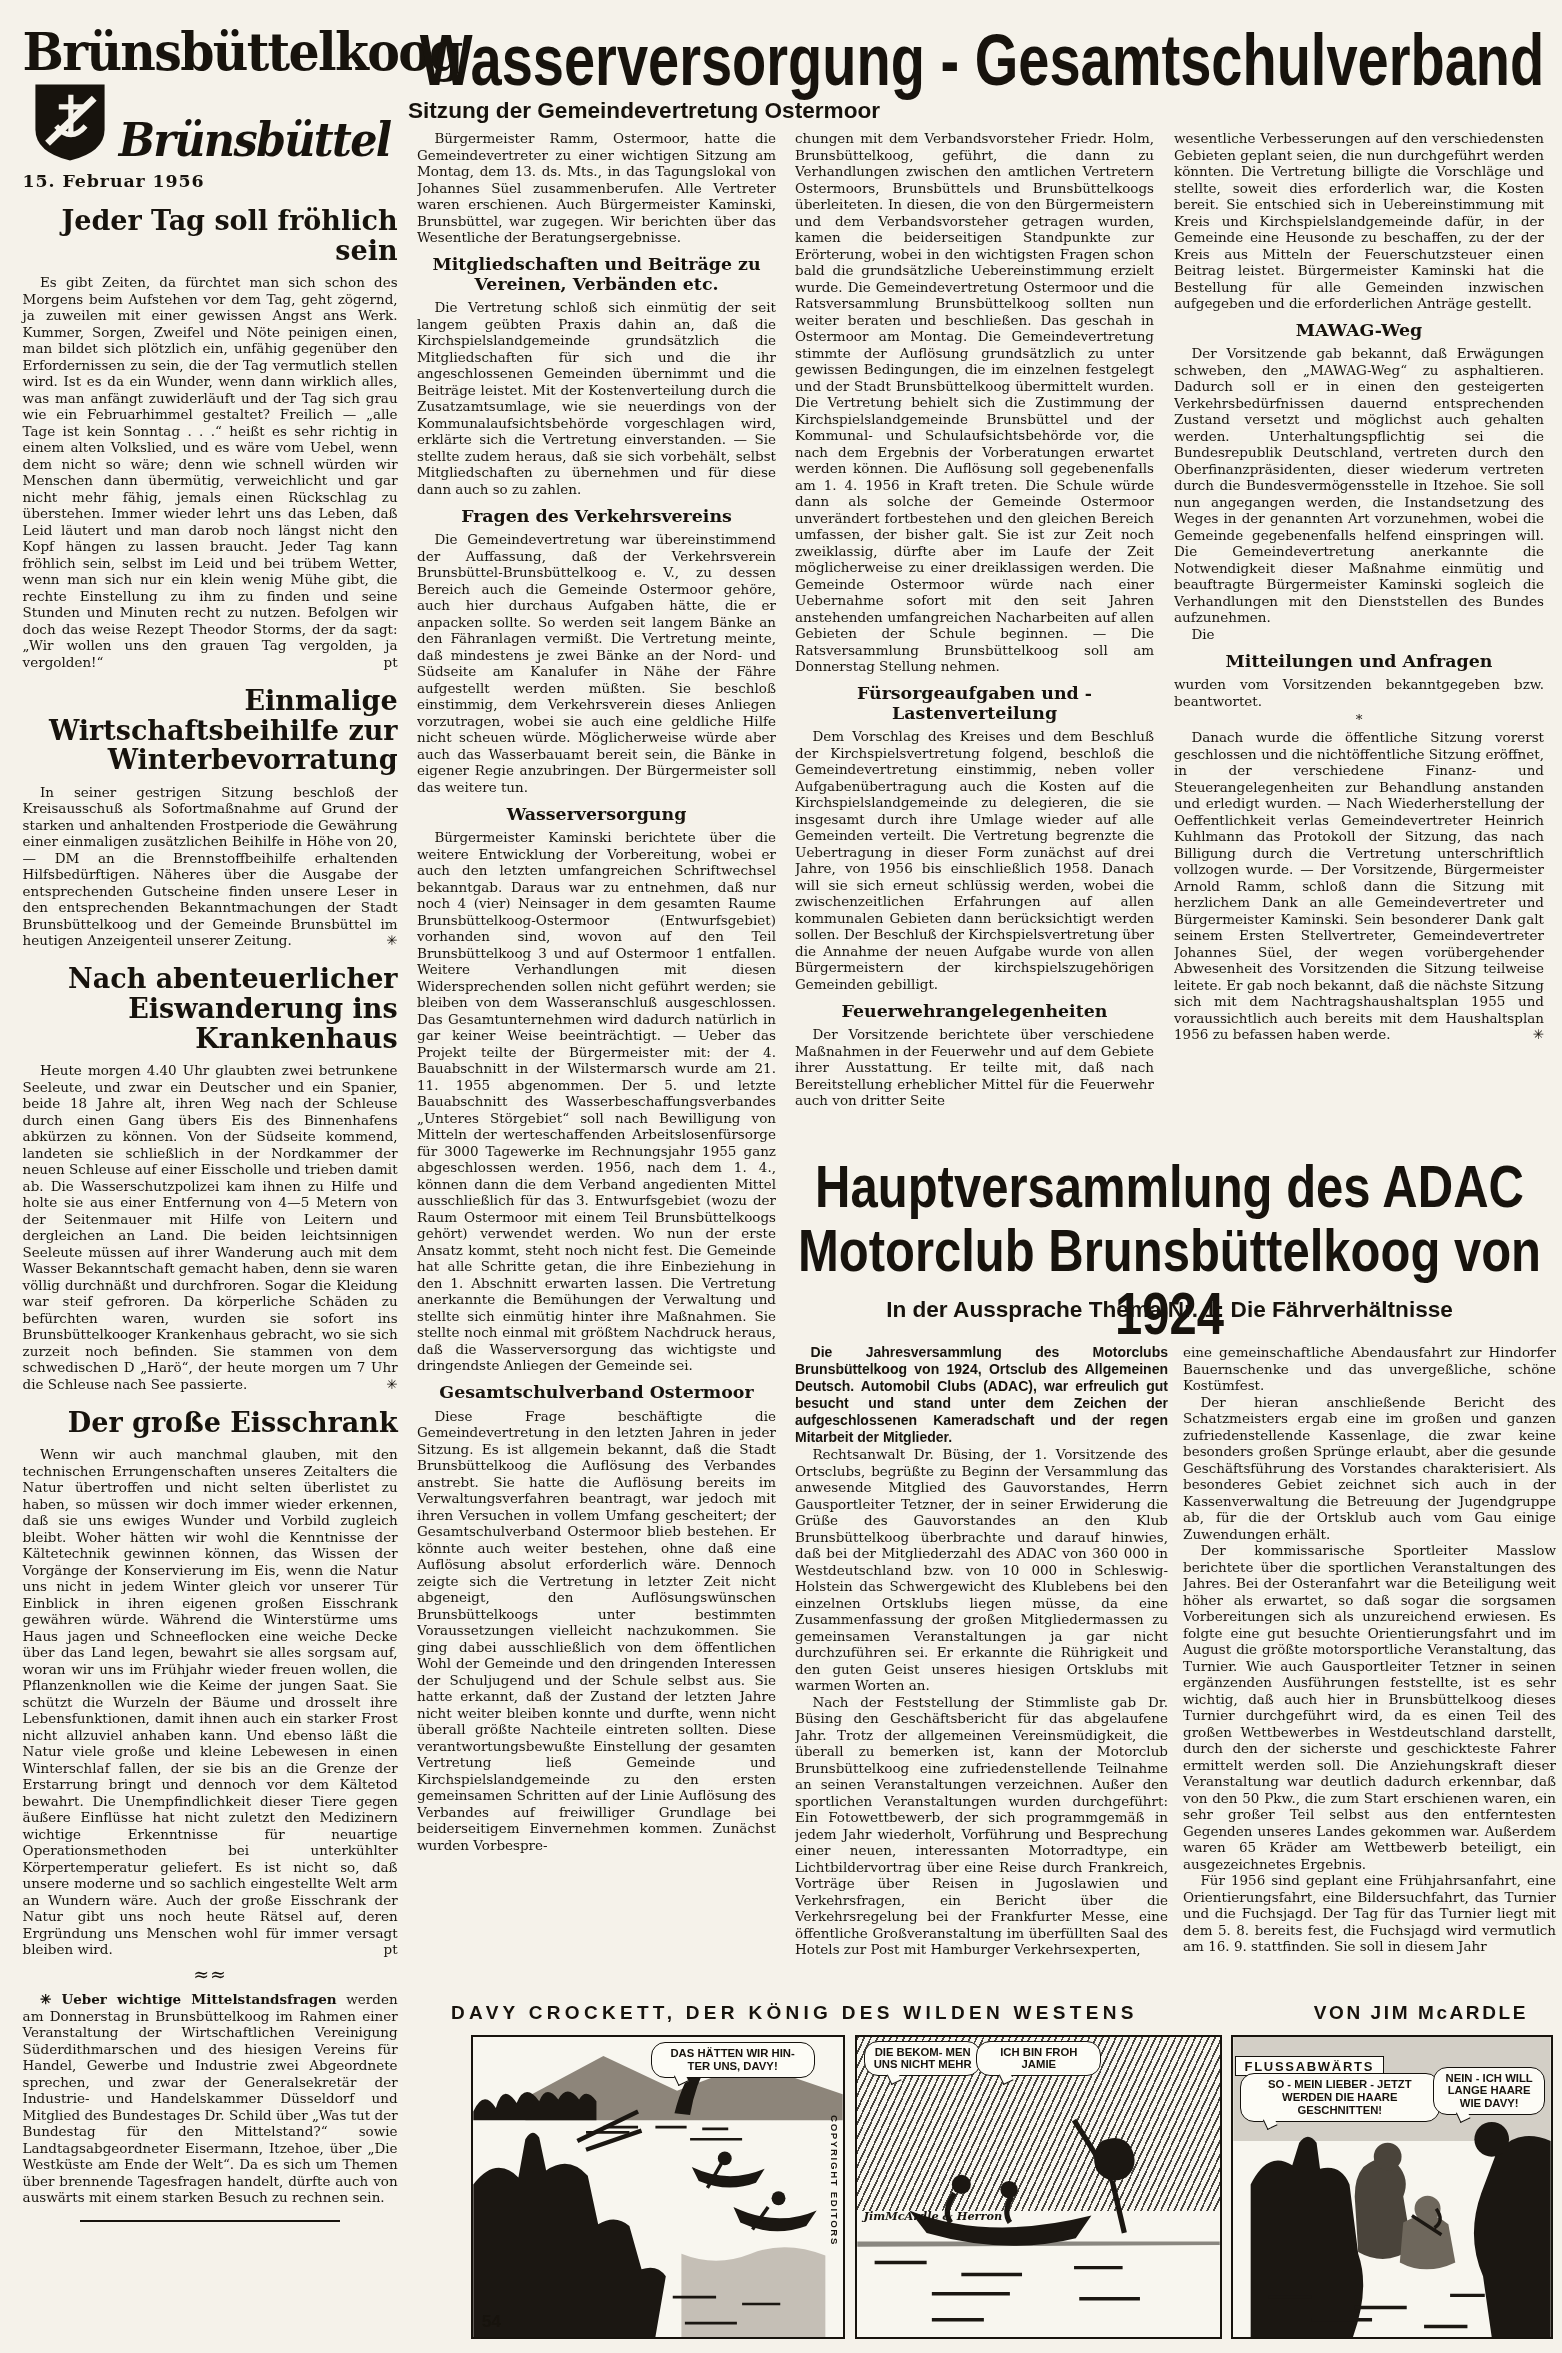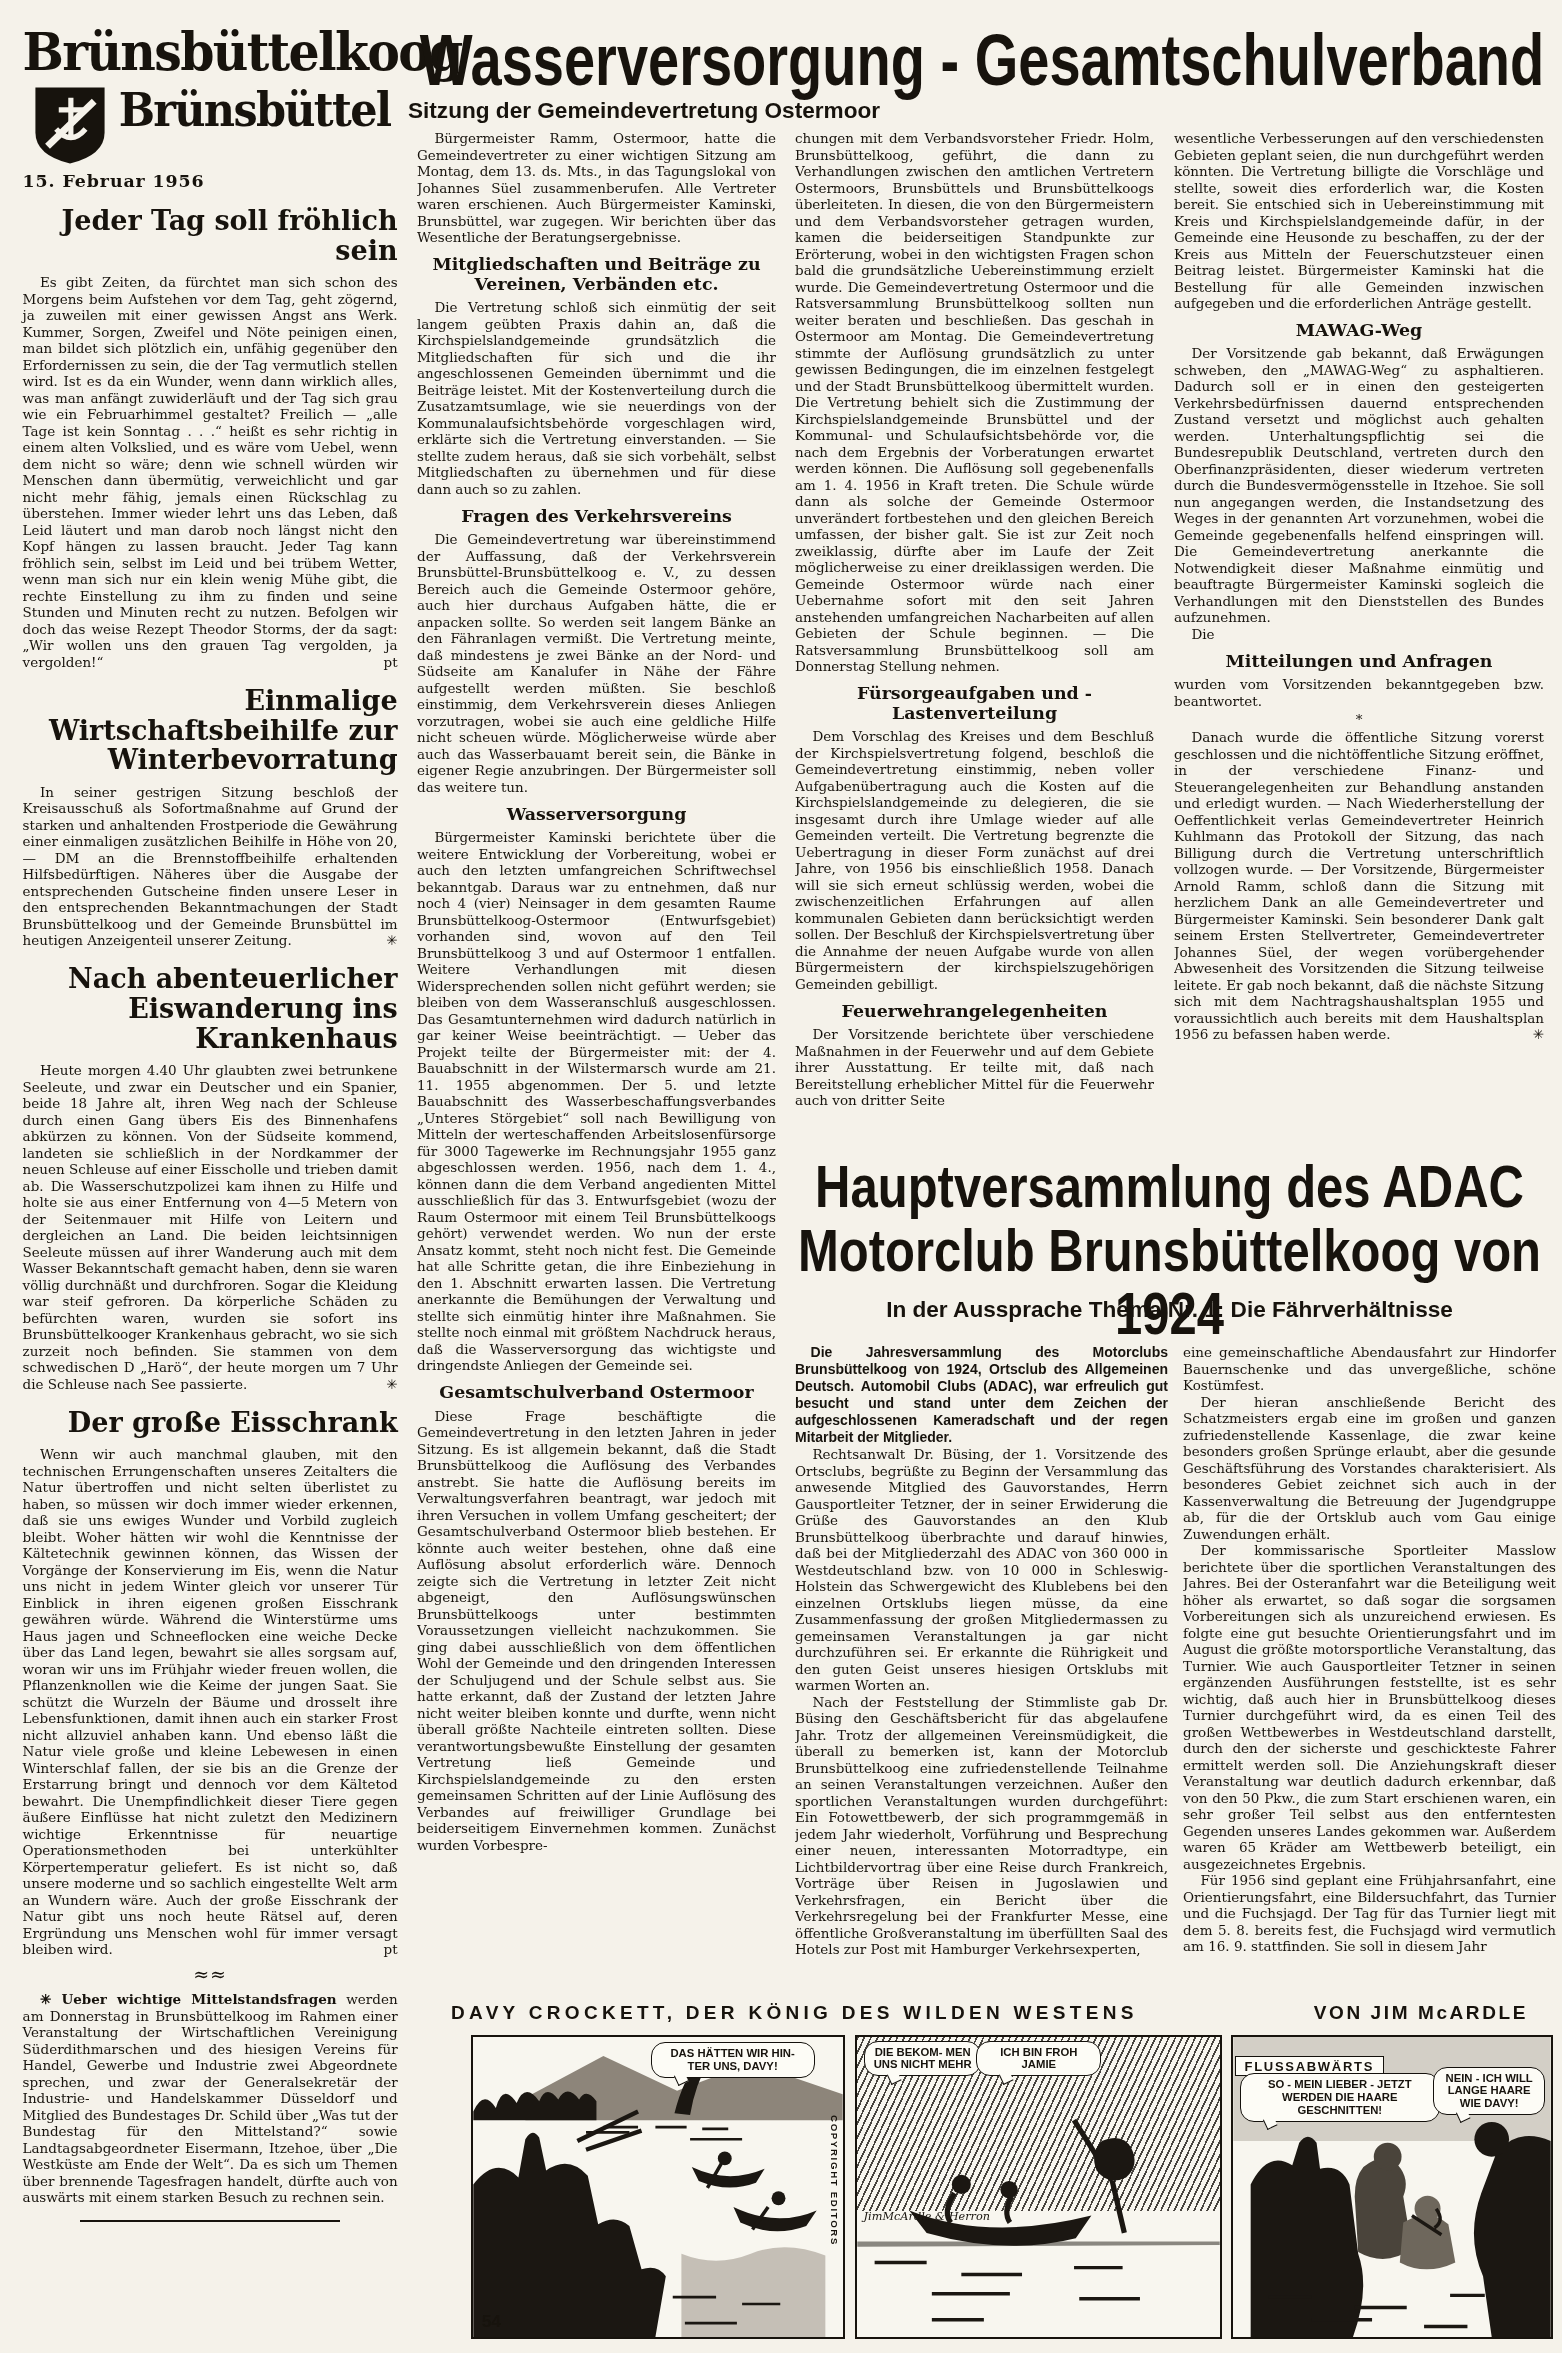--- a/index.html
+++ b/index.html
@@ -2,21 +2,21 @@
 <html style="font-size:14px"><head>
 <meta charset="utf-8">
 <style>
   html,body{margin:0;padding:0;background:#d8d4c8;}
   #page{position:relative;width:1563px;height:2354px;background:#f5f2ea;color:#17130d;
         font-family:"DejaVu Serif", serif;overflow:hidden;}
   
   .lcol{position:absolute;left:22.6px;top:26px;width:375px;}
   .mh1{font-weight:bold;font-size:49px;line-height:1;letter-spacing:-1.7px;text-align:center;
        transform:scaleY(1.08);transform-origin:top center;}
-  .mh-row{display:flex;align-items:flex-start;justify-content:center;gap:9px;margin-top:8.7px;height:80px;}
+  .mh-row{display:flex;align-items:flex-end;justify-content:center;gap:9px;margin-top:8.7px;height:80px;font-style:italic;}
   .mh2{font-weight:bold;font-size:43px;letter-spacing:-1.7px;transform:scaleY(1.1);}
   .crest{flex:0 0 auto;}
   .mdate{text-align:left;font-weight:bold;font-size:17.4px;margin-top:7px;letter-spacing:0.9px;}
   .lbody{margin-top:3.5px;font-size:13.5px;line-height:16.5px;text-align:justify;}
   .lcol .blk.h{font-weight:bold;font-size:27px;line-height:1.1;text-align:right;text-indent:0;
                margin:15.6px 0 8.7px;}
   
   .blk.p{margin:0;text-indent:17.4px;text-align:justify;}
   .blk.pn{margin:0;text-indent:0;text-align:justify;}
   .blk.b{font-family:"Liberation Sans",sans-serif;font-weight:bold;font-size:14px;line-height:17px;
@@ -61,21 +61,21 @@
       line-height:1.12;text-align:center;z-index:3;}
   .bubble::after{content:"";position:absolute;width:9.6px;height:9.6px;background:#fdfcf6;
       border-right:1.7px solid #14110c;border-bottom:1.7px solid #14110c;transform:rotate(65deg);
       bottom:-7px;left:24px;}
   .caption{position:absolute;background:#fdfcf6;border:1.7px solid #14110c;padding:1.7px 8.7px;
       font-family:"Liberation Sans",sans-serif;font-weight:bold;font-size:13px;letter-spacing:1.7px;z-index:3;}
   .copyright{position:absolute;right:2.6px;top:26%;writing-mode:vertical-rl;
       font-family:"Liberation Sans",sans-serif;font-weight:bold;font-size:9.6px;letter-spacing:1.7px;z-index:3;}
   .panel-no{position:absolute;left:8.7px;bottom:5.2px;font-family:"Liberation Sans",sans-serif;
       font-weight:bold;font-size:17.4px;z-index:3;}
-  .artist-sig{position:absolute;left:7px;bottom:38%;font-style:italic;font-weight:normal;
+  .artist-sig{position:absolute;left:7px;bottom:38%;font-style:italic;font-weight:bold;
       font-size:11.3px;z-index:3;}
   .hatch{position:absolute;left:0;top:0;right:0;height:58%;
       background:repeating-linear-gradient(115deg,#1b1712 0 1.7px,transparent 1.7px 6px);opacity:.8;}
 </style>
 </head>
 <body>
 
 <div id="page">
 
   <div class="lcol">

